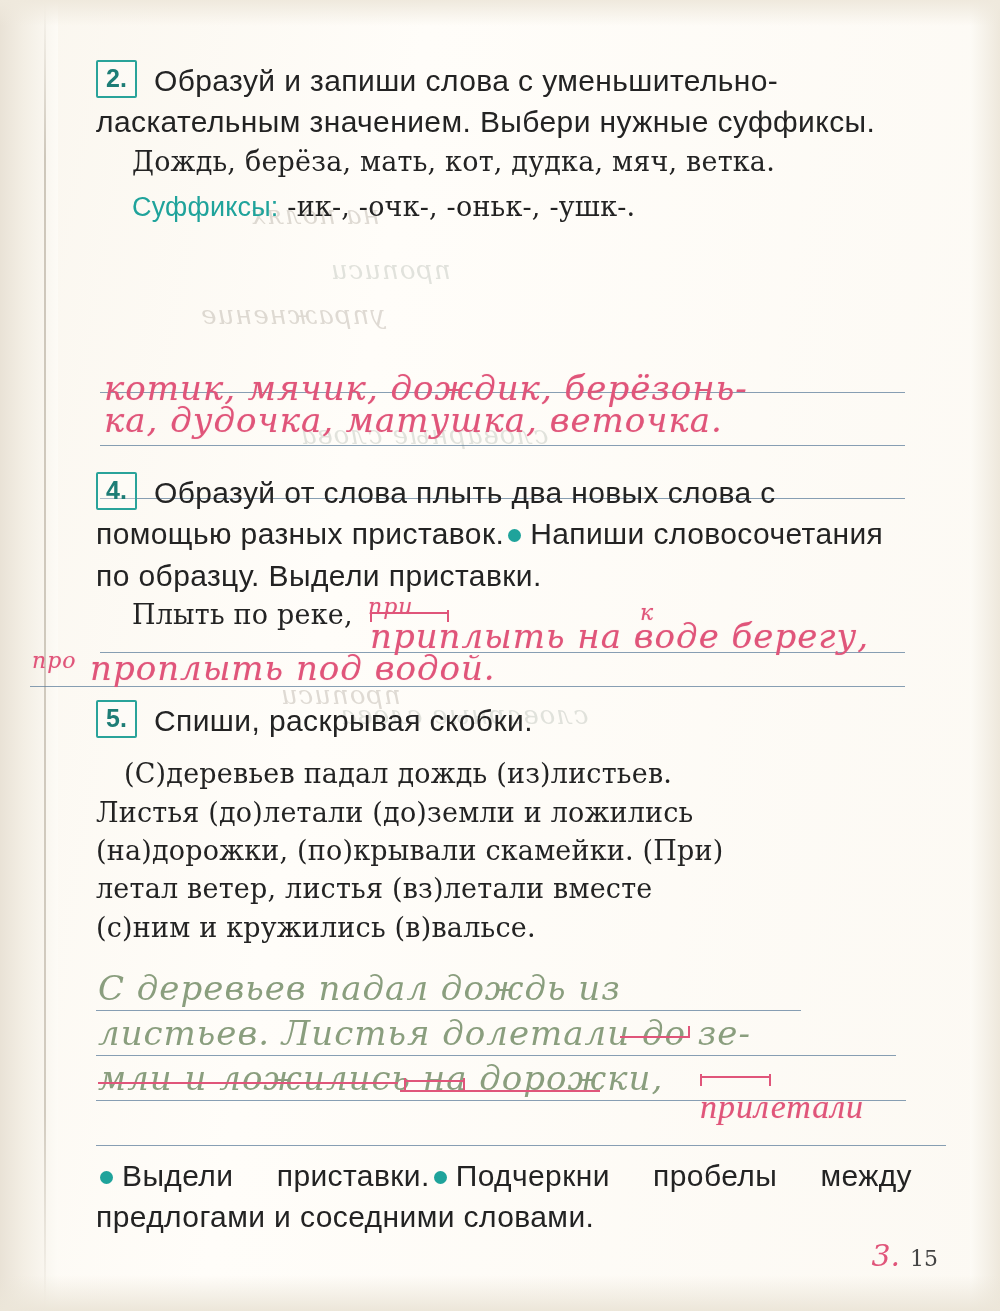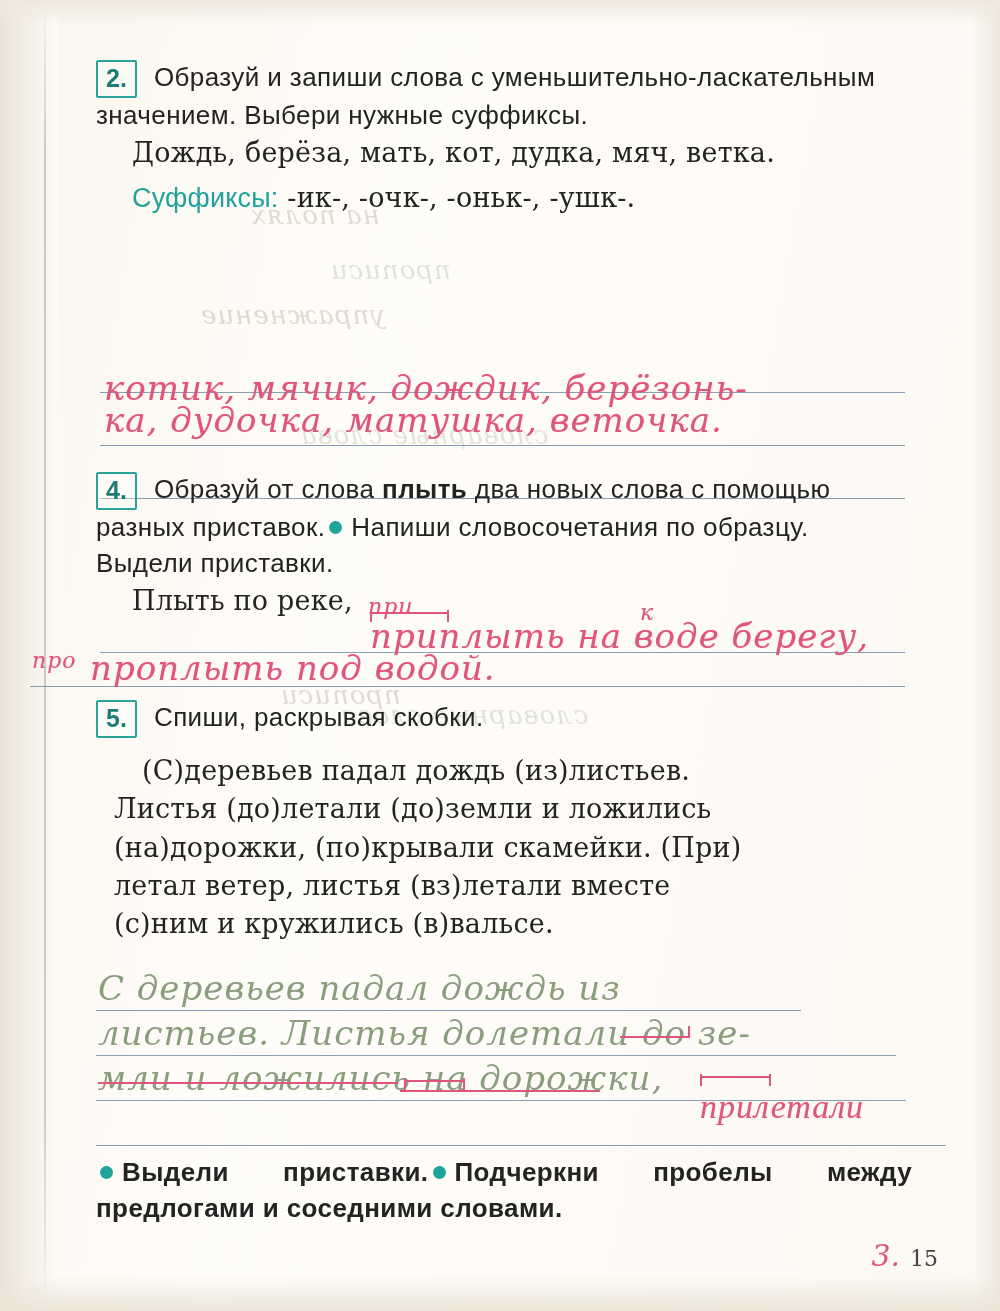--- a/index.html
+++ b/index.html
@@ -88,33 +88,33 @@
     font-size: 25px;
     line-height: 1;
     padding: 4px 8px 5px 8px;
     vertical-align: top;
     margin-right: 12px;
     border-radius: 2px;
     background: rgba(255,255,255,0.3);
   }
   .task-text {
     font-family: "Liberation Sans", sans-serif;
-    font-size: 26px;
+    font-size: 30px;
     line-height: 1.38;
     color: #232323;
     letter-spacing: 0.4px;
     text-align: justify;
   }
   .task-head {
     display: block;
   }
   .task-head .task-text {
     display: inline;
   }
-  .bold { font-weight: bold; }
+  .bold { font-weight: normal; }
 
   .serif-block {
     font-family: "DejaVu Serif", serif;
     font-size: 27px;
     line-height: 1.42;
     color: #232323;
     text-align: justify;
     letter-spacing: 0.2px;
   }
   .indent { text-indent: 36px; }
@@ -257,21 +257,21 @@
   <div class="hw hw-red" style="left:90px; top:648px;">проплыть под водой.</div>
   <div class="tick-red" style="left:370px; top:610px;"></div>
   <div class="underline-red" style="left:370px; top:612px; width:78px;"></div>
   <div class="tick-red" style="left:447px; top:610px;"></div>
 
   <div style="position:absolute; left:96px; top:700px; width:816px;">
     <div class="task-head">
       <span class="num-box">5.</span>
       <span class="task-text">Спиши, раскрывая скобки.</span>
     </div>
-    <div class="serif-block" style="margin-top:14px;margin-left:18px;">
+    <div class="serif-block" style="margin-top:14px;">
       <div style="text-indent:28px;">(С)деревьев  падал  дождь  (из)листьев.</div>
       <div>Листья  (до)летали  (до)земли  и  ложились</div>
       <div>(на)дорожки,  (по)крывали  скамейки.  (При)</div>
       <div>летал  ветер,  листья  (вз)летали  вместе</div>
       <div>(с)ним  и  кружились  (в)вальсе.</div>
     </div>
   </div>
 
   <div class="rule" style="left:96px; top:1010px; width:705px;"></div>
   <div class="rule" style="left:96px; top:1055px; width:800px;"></div>

